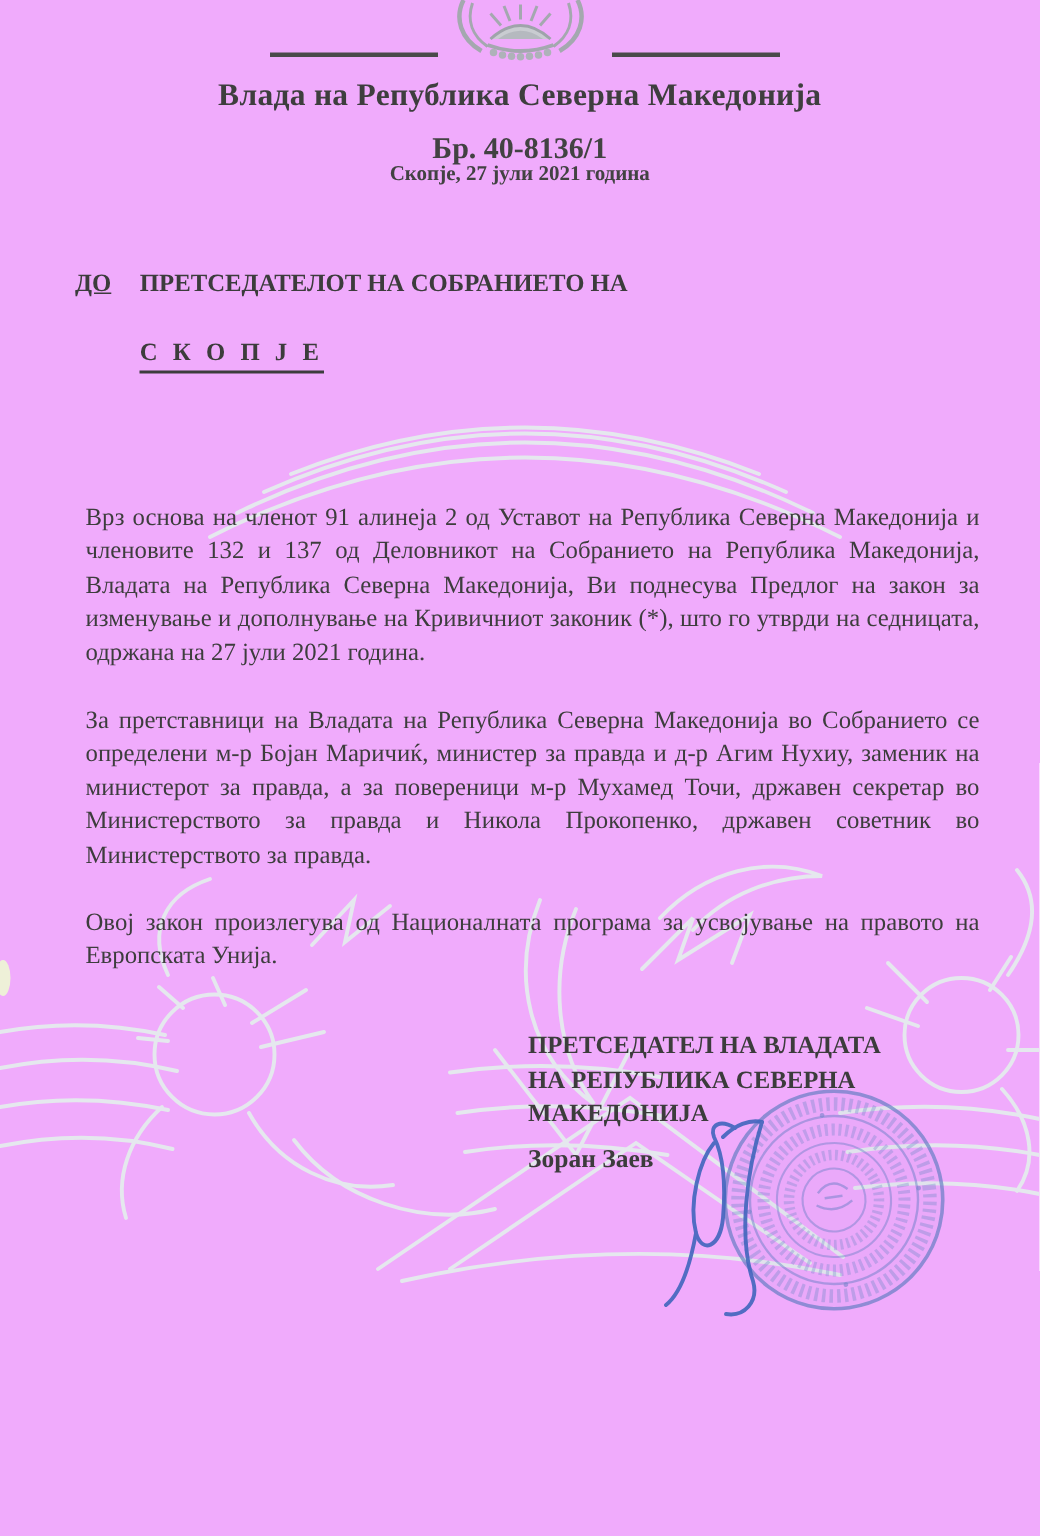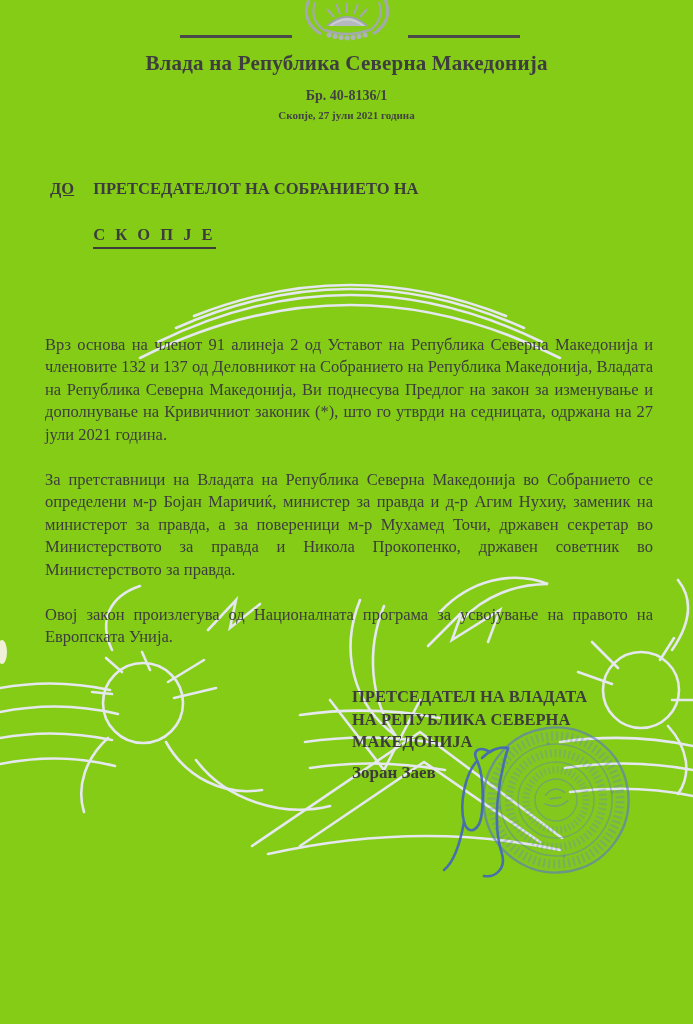--- a/index.html
+++ b/index.html
@@ -1,46 +1,46 @@
 <!DOCTYPE html>
 <html><head>
 <meta charset="utf-8">
 <style>
   html,body{margin:0;padding:0;background:#ffffff;}
   .page{
-    position:relative;width:693px;height:1024px;background:#84cc16;overflow:hidden;
+    position:relative;width:693px;height:1024px;background:#f0abfc;overflow:hidden;
     font-family:"Liberation Serif","DejaVu Serif",serif;color:#3b3b3b;
   }
   .layer{position:absolute;left:0;top:0;width:100%;height:100%;}
   .z0{z-index:0}.z1{z-index:1}.z2{z-index:2}.z3{z-index:3}
 
   
   .emblem{position:absolute;left:299px;top:0;width:96px;height:42px;}
   .rule{position:absolute;top:35px;height:3px;background:#4a4a4a;}
   .rule-left{left:180px;width:112px;}
   .rule-right{left:408px;width:112px;}
   .org-title{position:absolute;top:51px;left:0;width:100%;text-align:center;
     font-size:21px;font-weight:bold;letter-spacing:.2px;color:#3e3e3e;}
   .doc-number{position:absolute;top:88px;left:0;width:100%;text-align:center;
-    font-size:14px;font-weight:bold;color:#424242;}
+    font-size:20px;font-weight:bold;color:#424242;}
   .place-date{position:absolute;top:109px;left:0;width:100%;text-align:center;
-    font-size:11px;font-weight:600;color:#424242;}
+    font-size:14px;font-weight:600;color:#424242;}
 
   
   .recipient{position:absolute;top:178px;left:50px;display:flex;gap:19px;
     font-weight:bold;font-size:16.5px;line-height:22px;color:#3c3c3c;}
   .recipient .to-label{flex:0 0 auto;text-decoration:underline;}
   .city-line{margin-top:24px;}
   .city{display:inline-block;letter-spacing:3px;border-bottom:2px solid #3d3d3d;
     padding-bottom:1px;}
 
   
   .body-text{position:absolute;top:334px;left:45px;width:608px;
     font-size:16.5px;line-height:22.4px;text-align:justify;color:#3d3d3d;}
-  .body-text p{margin:0 0 23px 0;}
+  .body-text p{margin:0 0 23px 12px;}
 
   
   .sig-block{position:absolute;top:686px;left:352px;width:292px;
     font-weight:bold;font-size:16.5px;line-height:22.5px;color:#3c3c3c;}
   .sig-name{margin-top:8px;font-size:17px;}
 
   
   .stamp{position:absolute;left:478px;top:722px;width:156px;height:156px;}
   .handsig{position:absolute;left:430px;top:728px;width:140px;height:160px;}
 </style>

